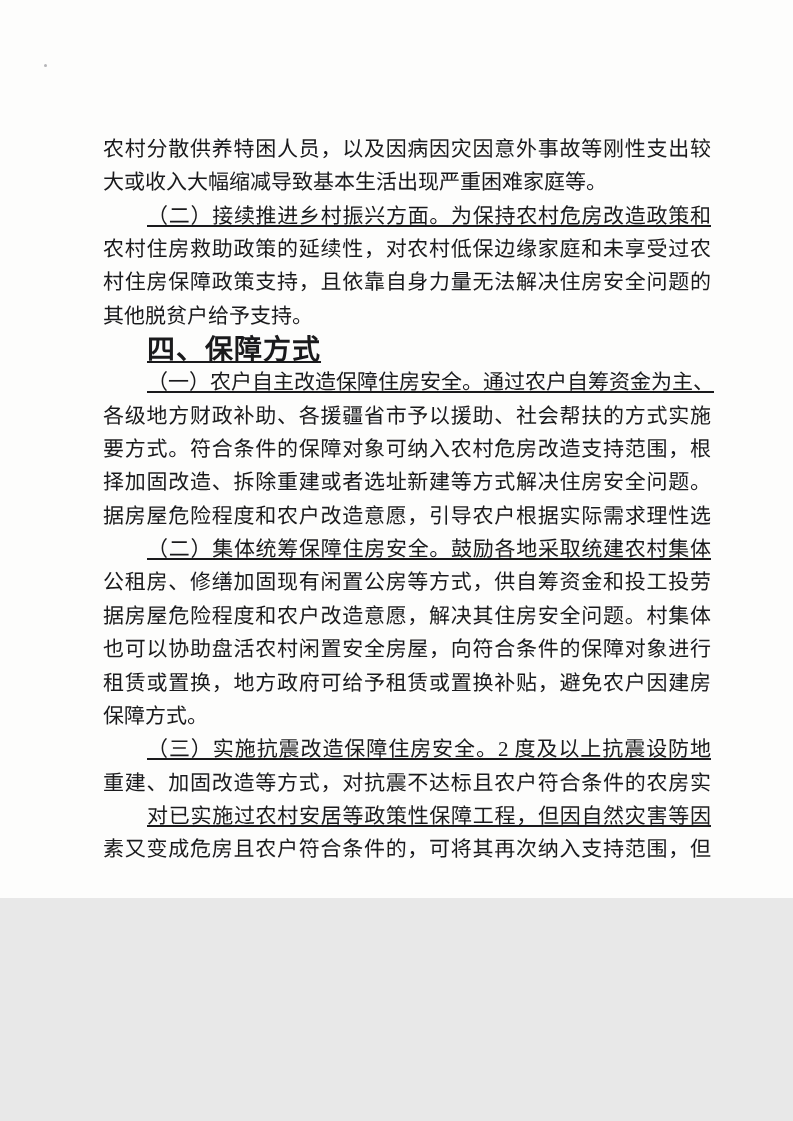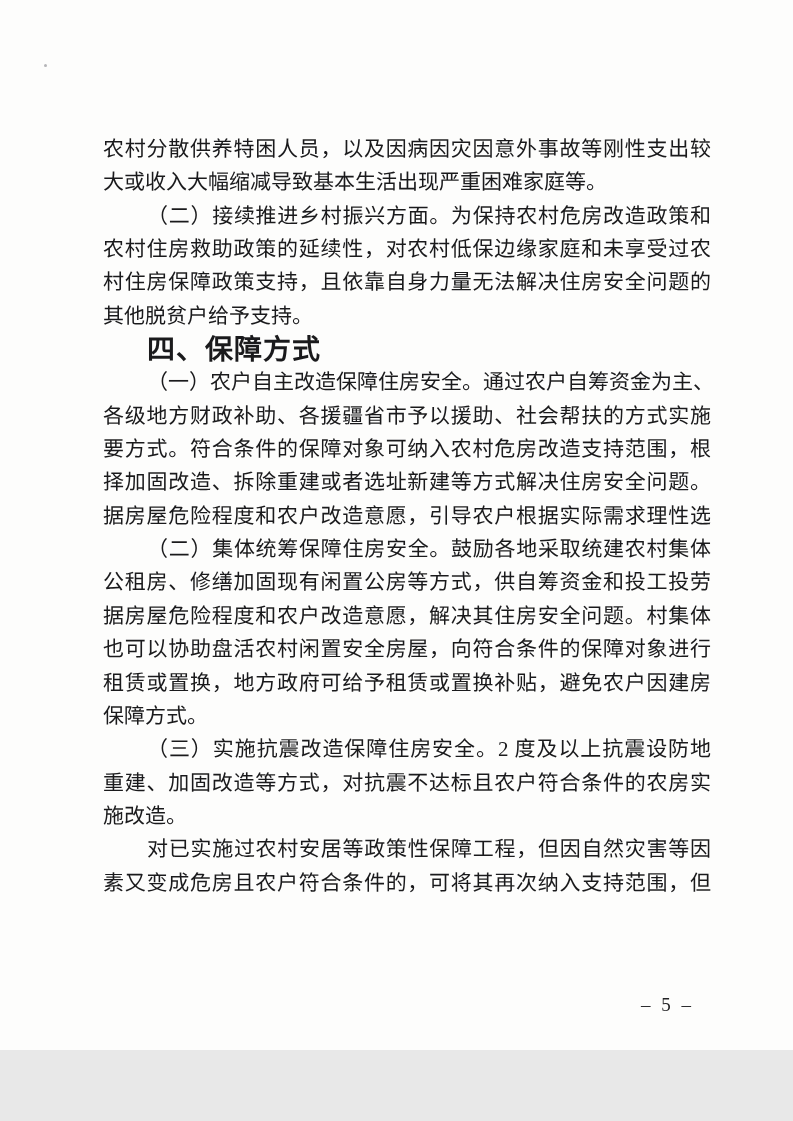--- a/index.html
+++ b/index.html
@@ -3,21 +3,21 @@
 <meta charset="utf-8">
 <style>
   html, body {
     margin: 0;
     padding: 0;
     background: #e8e8e8;
   }
   .page {
     position: relative;
     width: 793px;
-    height: 1050px;
+    height: 898px;
     margin: 0 auto;
     background: #fdfdfc;
     overflow: hidden;
     font-family: "Liberation Serif", "DejaVu Serif", serif;
     color: #1a1a1c;
   }
   .text-block {
     position: absolute;
     left: 103px;
     top: 133px;
@@ -29,20 +29,21 @@
     white-space: nowrap;
     letter-spacing: 0;
   }
   .line.fill {
     text-align: justify;
     text-align-last: justify;
     text-justify: inter-character;
   }
   .line.indent {
     padding-left: 44px;
+    text-decoration: underline;
   }
   .line.heading {
     font-family: "Liberation Sans", "DejaVu Sans", sans-serif;
     font-weight: 700;
     font-size: 28px;
     letter-spacing: 1px;
   }
   .page-number {
     position: absolute;
     top: 994px;
@@ -95,21 +96,20 @@
       <div class="line fill">择加固改造、拆除重建或者选址新建等方式解决住房安全问题。</div>
       <div class="line fill">据房屋危险程度和农户改造意愿，引导农户根据实际需求理性选</div>
       <div class="line indent fill">（二）集体统筹保障住房安全。鼓励各地采取统建农村集体</div>
       <div class="line fill">公租房、修缮加固现有闲置公房等方式，供自筹资金和投工投劳</div>
       <div class="line fill">据房屋危险程度和农户改造意愿，解决其住房安全问题。村集体</div>
       <div class="line fill">也可以协助盘活农村闲置安全房屋，向符合条件的保障对象进行</div>
       <div class="line fill">租赁或置换，地方政府可给予租赁或置换补贴，避免农户因建房</div>
       <div class="line">保障方式。</div>
       <div class="line indent fill">（三）实施抗震改造保障住房安全。2 度及以上抗震设防地</div>
       <div class="line fill">重建、加固改造等方式，对抗震不达标且农户符合条件的农房实</div>
-      <div class="line">施改造。</div>
       <div class="line indent fill">对已实施过农村安居等政策性保障工程，但因自然灾害等因</div>
       <div class="line fill">素又变成危房且农户符合条件的，可将其再次纳入支持范围，但</div>
     </div>
 
   <div class="page-number">– 5 –</div>
 
   <div class="scan-artifact-line"></div>
 </div>
 
 </body></html>

